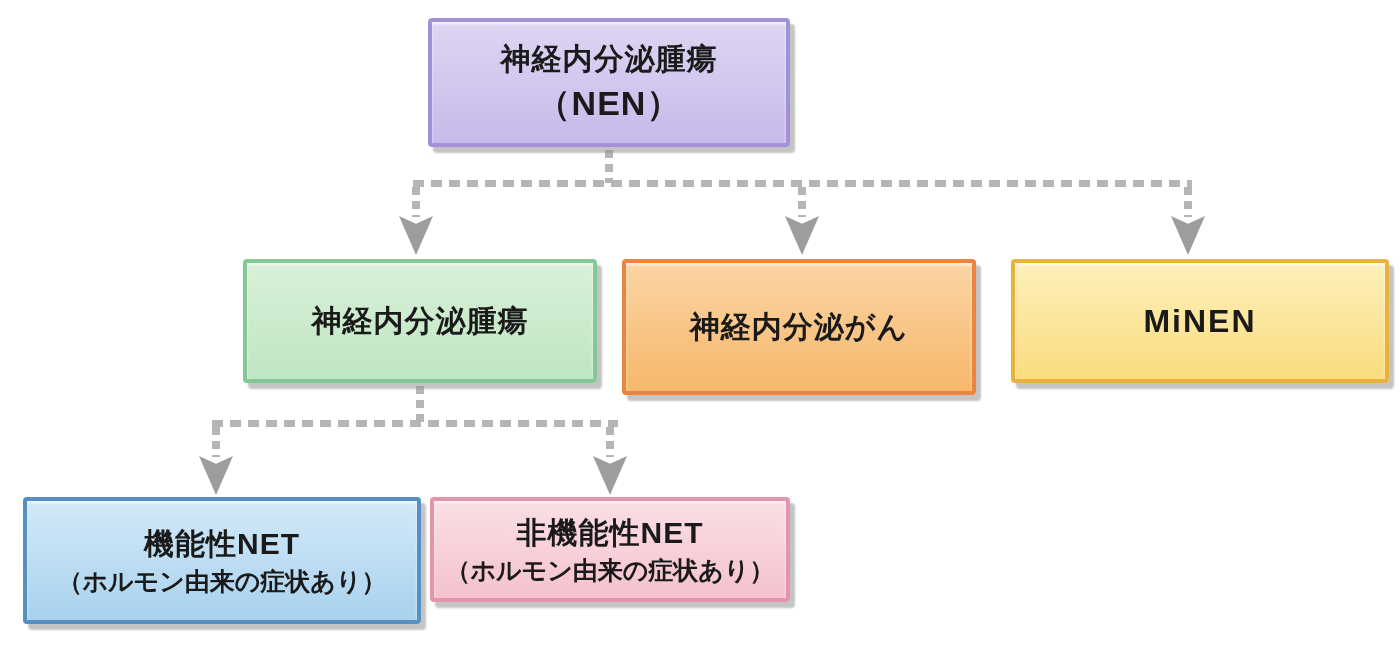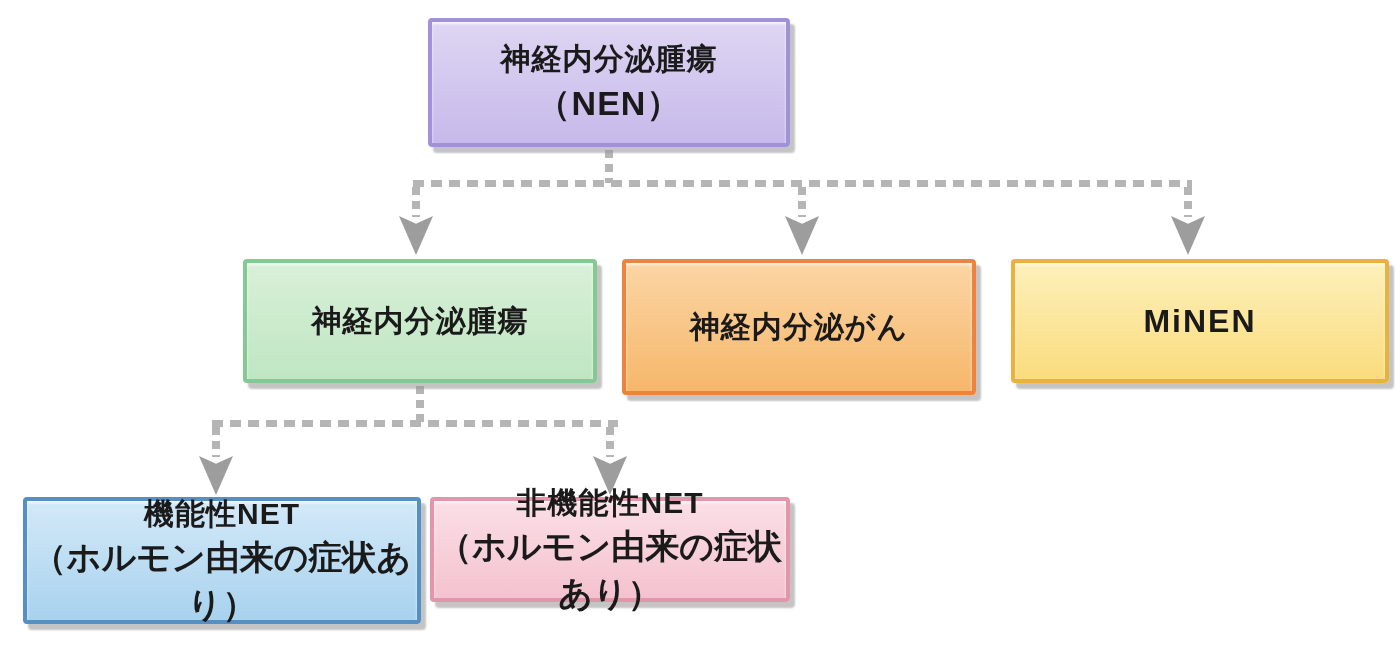--- a/index.html
+++ b/index.html
@@ -24,21 +24,21 @@
     display:flex;flex-direction:column;justify-content:center;align-items:center;
     color:var(--text,#1a1a1a);
     font-weight:bold;
     text-align:center;
     line-height:1.38;
   }
   .node .line1{font-size:30px;letter-spacing:1px;}
   .node .line2{font-size:34px;letter-spacing:1px;}
   .node--minen .line1{font-size:32px;letter-spacing:2px;}
   .node--bottom .line1{font-size:30px;}
-  .node--bottom .line2{font-size:34px;letter-spacing:0;}
+  .node--bottom .line2{font-size:25px;letter-spacing:0;}
   
   .dash-h{
     position:absolute;height:7px;
     background:repeating-linear-gradient(90deg,var(--dash,#b5b5b5) 0 11px,transparent 11px 18px);
   }
   .dash-v{
     position:absolute;width:8px;
     background:repeating-linear-gradient(180deg,var(--dash,#b5b5b5) 0 8px,transparent 8px 14px);
   }
   .arrowhead{

